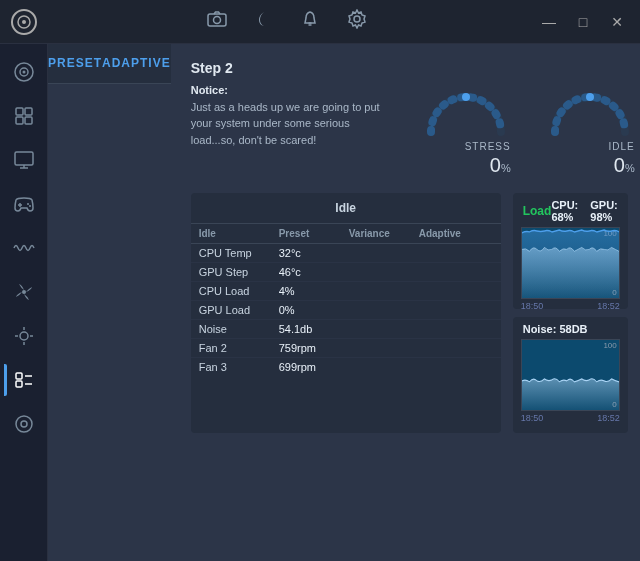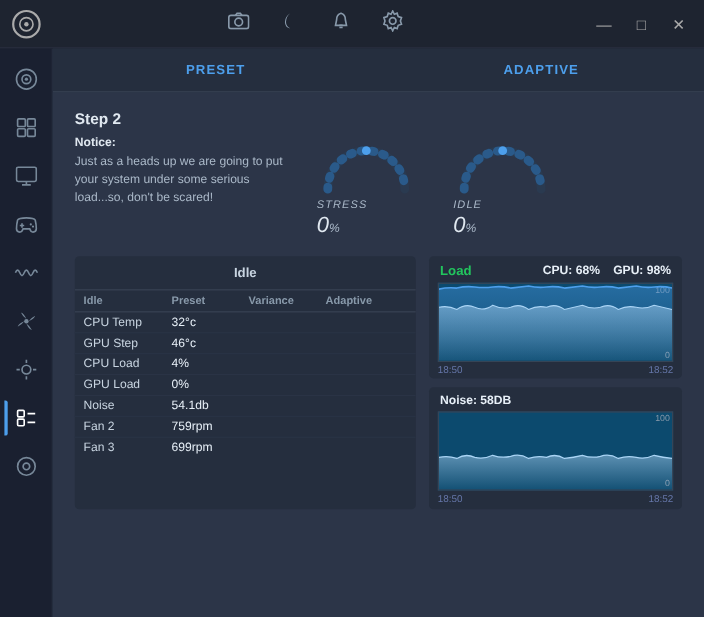--- a/index.html
+++ b/index.html
@@ -105,21 +105,21 @@
       width: 3px;
       background: #4d9fec;
       border-radius: 0 2px 2px 0;
     }
 
     
     .content-area {
       flex: 1;
       background: #2c3548;
       display: flex;
-      flex-direction: column;
+      flex-direction: row;
       overflow: hidden;
     }
 
     
     .tabs {
       display: flex;
       background: #252e3e;
       border-bottom: 1px solid #3a4556;
       height: 40px;
       align-items: stretch;
@@ -185,23 +185,22 @@
 
     
     .gauges {
       display: flex;
       gap: 24px;
       align-items: center;
     }
     .gauge-container {
       display: flex;
       flex-direction: column;
-      align-items: flex-start;
+      align-items: flex-end;
       width: 100px;
-      font-style: italic;
     }
     .gauge-svg {
       width: 90px;
       height: 55px;
     }
     .gauge-label {
       font-size: 10px;
       color: #aab8c8;
       letter-spacing: 1px;
       margin-top: 4px;

